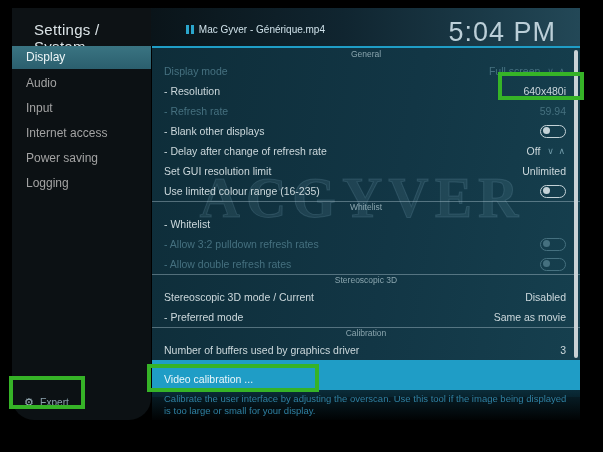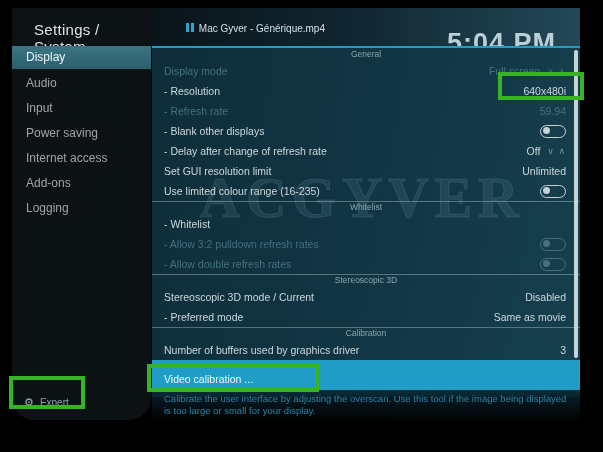--- a/index.html
+++ b/index.html
@@ -5,25 +5,25 @@
   * { margin:0; padding:0; box-sizing:border-box; }
   html,body { width:603px; height:452px; background:#000; overflow:hidden;
               font-family:"Liberation Sans", sans-serif; }
   .screen { position:absolute; left:0; top:0; width:603px; height:452px; background:#000; }
 
   
   .header-left { position:absolute; left:12px; top:8px; width:139px; height:38px; background:#0d1215; }
   .header-right { position:absolute; left:151px; top:8px; width:429px; height:38px;
                   background:linear-gradient(90deg,#0a1419 0%, #102530 45%, #1b3b49 80%, #234857 100%); }
   .page-title { position:absolute; left:22px; top:13px; font-size:15px; color:#dbe3e6; letter-spacing:0.3px; }
-  .now-playing { position:absolute; right:255px; top:15px; height:12px; display:flex; align-items:flex-start; gap:5px; }
+  .now-playing { position:absolute; right:255px; top:15px; height:12px; display:flex; align-items:center; gap:5px; }
   .pause-icon { display:inline-flex; gap:2px; }
   .pause-icon i { display:block; width:3px; height:9px; background:#2ba6cc; }
   .np-label { font-size:10px; color:#cfe1e9; }
-  .clock { position:absolute; right:24px; top:20px; font-size:27px; font-weight:700; color:#bccfd8; letter-spacing:1px; }
+  .clock { position:absolute; right:24px; top:9px; font-size:27px; font-weight:400; color:#bccfd8; letter-spacing:1px; }
 
   
   .sidebar { position:absolute; left:12px; top:46px; width:139px; height:374px; background:#0c1114;border-radius:22px; }
   .side-item { position:relative; height:25px; line-height:25px; padding-left:14px;
                font-size:12px; color:#a3a3a3; cursor:pointer; }
   .side-item.selected { background:linear-gradient(180deg,#3a7482,#2b5f6e); color:#edf5f7; height:23px; line-height:23px; margin-bottom:2px; }
   .expert-btn { position:absolute; left:12px; bottom:11px; display:flex; align-items:center; gap:6px;
                 font-size:10px; color:#8ba2ac; cursor:pointer; }
   .gear-icon { font-size:11px; color:#9db2ba; }
 
@@ -83,23 +83,22 @@
       <span class="np-label">Mac Gyver - Générique.mp4</span>
     </div>
     <div class="clock">5:04 PM</div>
   </div>
 
   <div class="sidebar">
     <div id="side-items">
         <div class="side-item selected">Display</div>
         <div class="side-item">Audio</div>
         <div class="side-item">Input</div>
+        <div class="side-item">Internet access</div>
         <div class="side-item">Power saving</div>
-        <div class="side-item">Internet access</div>
-        <div class="side-item">Add-ons</div>
         <div class="side-item">Logging</div>
       </div>
     <div class="expert-btn">
       <span class="gear-icon">⚙</span>
       <span>Expert</span>
     </div>
   </div>
 
   <div class="panel">
     <div class="watermark">ACGYVER</div>

